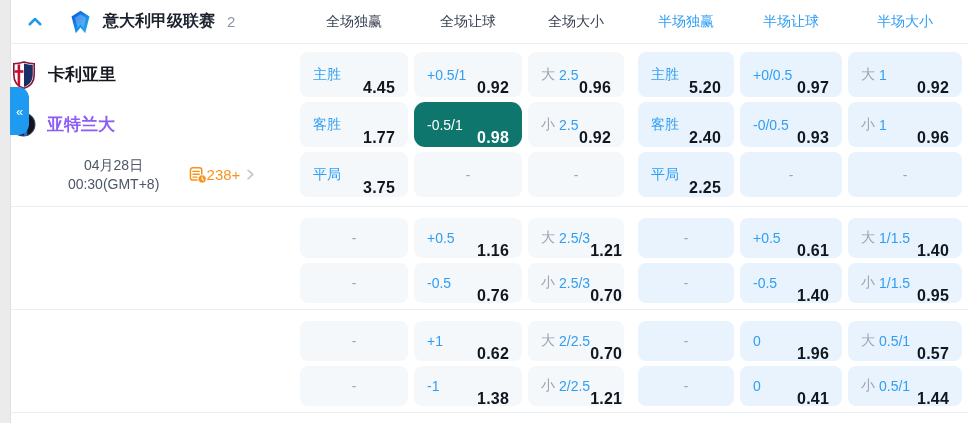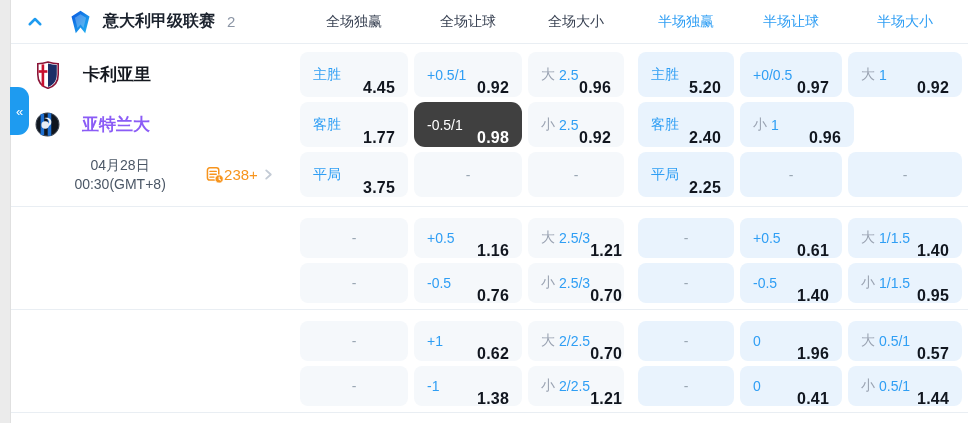--- a/index.html
+++ b/index.html
@@ -22,42 +22,42 @@
   .c0{width:108px;}.c1{width:108px;}.c2{width:96px;}
   .c3{width:96px;margin-left:8px;}.c4{width:102px;}.c5{width:114px;}
   .hcell{margin-right:6px;text-align:center;font-size:14px;flex:none;}
   .hcell.full{color:#3a4354;}
   .hcell.half{color:#2f9ef4;}
 
   
   .group{display:flex;}
   .info-col{width:289px;flex:none;display:flex;flex-direction:column;box-sizing:border-box;}
   .g1{padding:8px 0 9px 0;}
-  .g1 .info-row{height:45px;margin-bottom:5px;display:flex;align-items:center;padding-left:24px;box-sizing:border-box;gap:11px;}
+  .g1 .info-row{height:45px;margin-bottom:5px;display:flex;align-items:center;padding-left:0;box-sizing:border-box;}
   .g1 .info-row:last-child{margin-bottom:0;}
   .team-name{margin-left:11px;font-size:17px;font-weight:700;color:#14181f;}
   .team-name.away{color:#8b5cf6;}
   .meta-row{justify-content:center;padding-right:16px;}
   .date-block{text-align:center;font-size:14px;color:#4b5766;line-height:1.35;min-width:150px;}
   .more-block{display:flex;align-items:center;cursor:pointer;}
   .more-count{font-size:15px;color:#f7941d;}
   .more-chev{margin-left:5px;display:flex;align-items:center;}
 
   .odds-rows{display:flex;flex-direction:column;}
   .odds-row{display:flex;align-items:flex-end;margin-bottom:5px;}
   .odds-row:last-child{margin-bottom:0;}
   .g1 .odds-row .cell{height:45px;}
   .gs .odds-row .cell{height:40px;}
   .gs{padding:11px 0 6px 0;}
   .gs .info-col{width:289px;}
 
   .cell{box-sizing:border-box;border-radius:8px;background:#f5f8fb;display:flex;align-items:center;
         justify-content:space-between;padding:0 13px;flex:none;margin-right:6px;cursor:pointer;}
   .cell.half{background:#e9f3fd;}
-  .cell.selected{background:#404040;border-radius:11px;}
+  .cell.selected{background:#0f766e;border-radius:11px;}
   .cell.dash{justify-content:center;cursor:default;}
   .cl{display:flex;align-items:center;font-size:14px;}
   .lbl{color:#2f9ef4;}
   .pre{color:#9aa3b2;}
   .line{color:#2f9ef4;margin-left:4px;}
   .val{color:#11161f;font-weight:700;font-size:16px;letter-spacing:.2px;margin-top:26px;}
   .cell.selected .lbl,.cell.selected .val{color:#fff;}
   .dash-t{color:#9aa7b3;font-size:14px;}
 
   .divider{height:1px;background:#e9eef3;width:100%;}
@@ -213,20 +213,26 @@
                 <span class="line">2.5</span>
               </span>
               <span class="val">0.92</span>
             </div>
             <div class="cell c3 half">
               <span class="cl">
                 <span class="lbl">客胜</span>
               </span>
               <span class="val">2.40</span>
             </div>
+            <div class="cell c4 half">
+              <span class="cl">
+                <span class="lbl">-0/0.5</span>
+              </span>
+              <span class="val">0.93</span>
+            </div>
             <div class="cell c5 half">
               <span class="cl">
                 <span class="pre">小</span>
                 <span class="line">1</span>
               </span>
               <span class="val">0.96</span>
             </div>
           </div>
           <div class="odds-row">
             <div class="cell c0">

